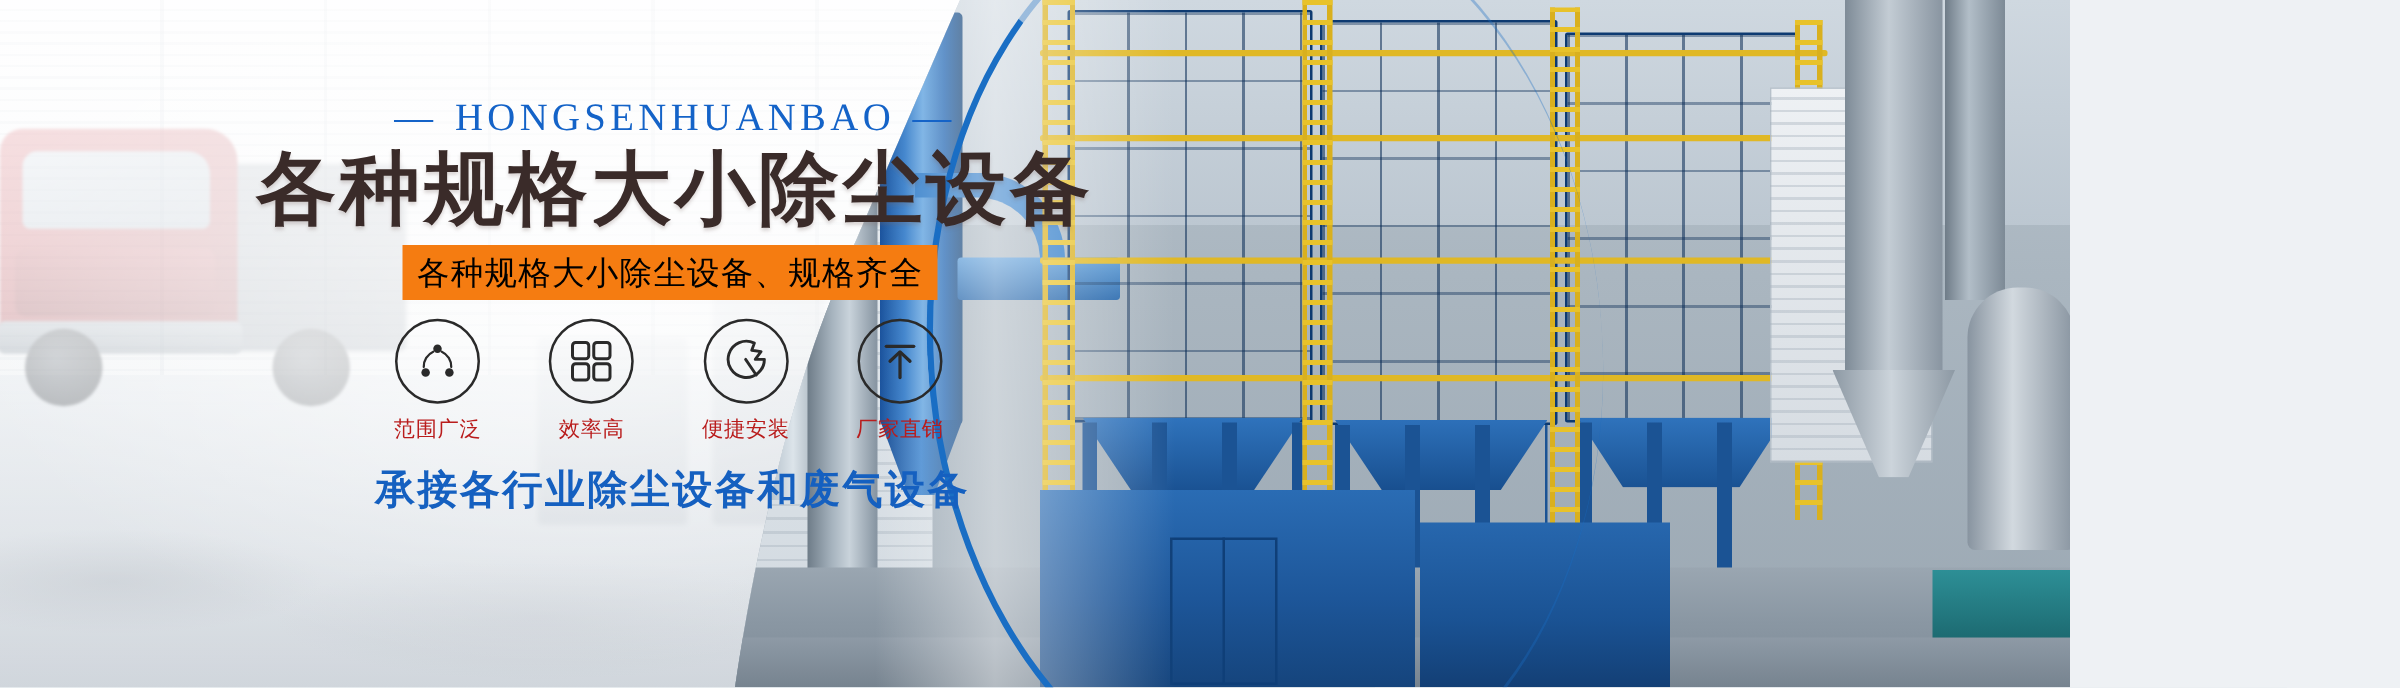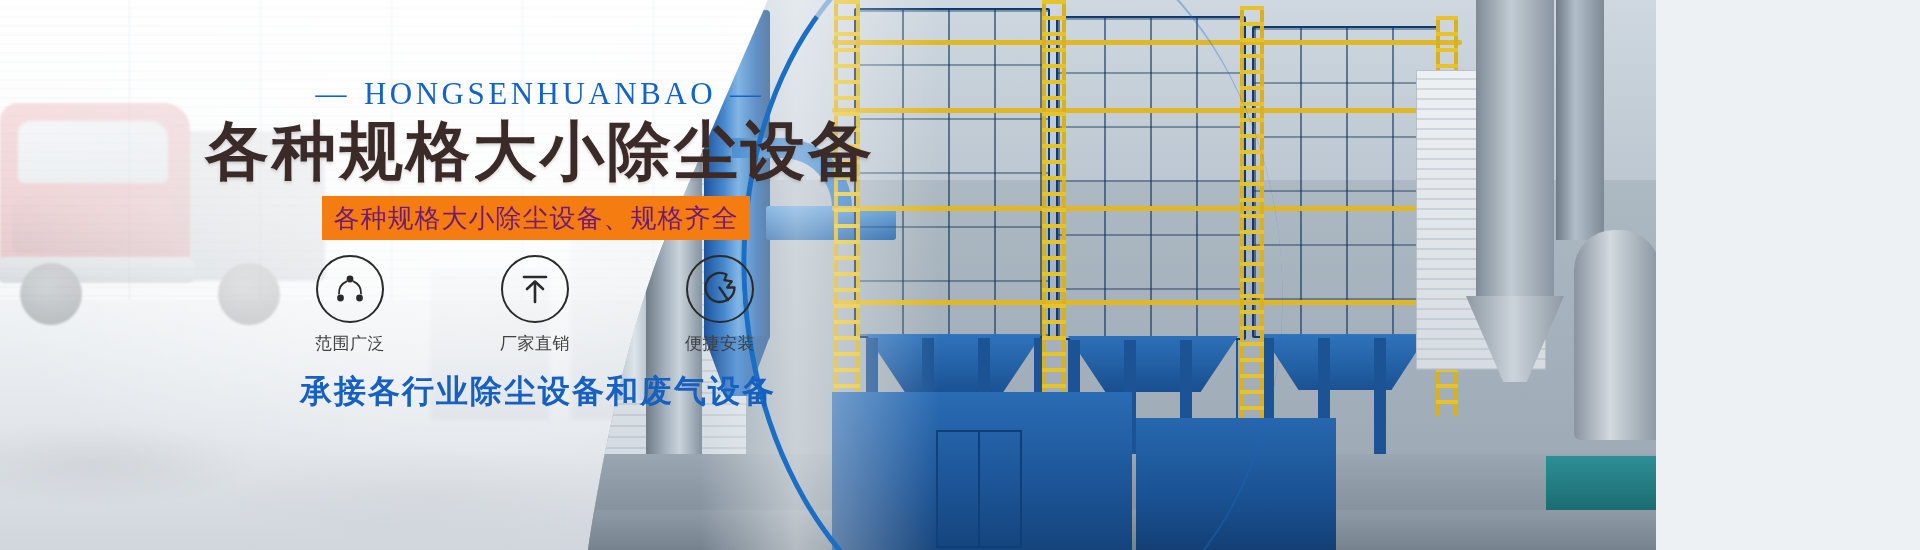--- a/index.html
+++ b/index.html
@@ -277,37 +277,37 @@
   }
   .title-inner { display:inline-block; transform:translateX(-10px); }
 
   .orange-bar {
     position:absolute; left:322px; top:196px;
     width:428px; height:44px;
     background:#f57c11;
     display:flex; align-items:center; justify-content:center;
   }
   .orange-bar span {
-    color:#701a75; font-size:26px; font-weight:normal; letter-spacing:1px;
+    color:#000000; font-size:26px; font-weight:normal; letter-spacing:1px;
     white-space:nowrap;
   }
 
   .features {
     position:absolute; left:300px; top:255px;
     width:470px;
     display:flex; justify-content:space-between; align-items:flex-start;
   }
   .feature { width:100px; text-align:center; }
   .feature .circle {
     width:68px; height:68px; margin:0 auto;
     border:2px solid #2a2a2a; border-radius:50%;
     display:flex; align-items:center; justify-content:center;
   }
   .feature .flabel {
-    margin-top:9px; font-size:17px; color:#404040; letter-spacing:.5px;
+    margin-top:9px; font-size:17px; color:#b91c1c; letter-spacing:.5px;
     white-space:nowrap;
   }
 
   .bottom-line {
     position:absolute; left:0; top:370px; width:1100px;
     text-align:center;
     font-size:32px; font-weight:bold;
     color:#1560c0; letter-spacing:2px;
     white-space:nowrap;
   }
@@ -416,42 +416,53 @@
             <circle cx="19" cy="9" r="3.4" fill="#2a2a2a"></circle>
             <circle cx="9.5" cy="28" r="3.4" fill="#2a2a2a"></circle>
             <circle cx="28.5" cy="28" r="3.4" fill="#2a2a2a"></circle>
             <path d="M15.6 11.4 A 13 13 0 0 0 8.0 23.6" fill="none" stroke="#2a2a2a" stroke-width="1.8" stroke-linecap="round"></path>
             <path d="M22.4 11.4 A 13 13 0 0 1 30.0 23.6" fill="none" stroke="#2a2a2a" stroke-width="1.8" stroke-linecap="round"></path>
           </svg>
         </div>
         <div class="flabel">范围广泛</div>
       </div>
 
+      <div class="feature">
+        <div class="circle">
+          <svg width="36" height="36" viewBox="0 0 36 36">
+            <rect x="3" y="3" width="13" height="13" rx="2.5" fill="none" stroke="#2a2a2a" stroke-width="2.4"></rect>
+            <rect x="20" y="3" width="13" height="13" rx="2.5" fill="none" stroke="#2a2a2a" stroke-width="2.4"></rect>
+            <rect x="3" y="20" width="13" height="13" rx="2.5" fill="none" stroke="#2a2a2a" stroke-width="2.4"></rect>
+            <rect x="20" y="20" width="13" height="13" rx="2.5" fill="none" stroke="#2a2a2a" stroke-width="2.4"></rect>
+          </svg>
+        </div>
+        <div class="flabel">效率高</div>
+      </div>
+
+      <div class="feature">
+        <div class="circle">
+          <svg width="38" height="38" viewBox="0 0 38 38">
+            <path d="M25.5 4.5 a 14.5 14.5 0 1 0 8.0 13.0 l -7.3 0 l 4.6 -6.2 l -7.4 -1.1 z" fill="none" stroke="#2a2a2a" stroke-width="2.3" stroke-linejoin="round" stroke-linecap="round"></path>
+            <path d="M18.5 17.5 l 8.5 12.5" fill="none" stroke="#2a2a2a" stroke-width="2.3" stroke-linecap="round"></path>
+          </svg>
+        </div>
+        <div class="flabel">便捷安装</div>
+      </div>
 
       <div class="feature">
         <div class="circle">
           <svg width="36" height="36" viewBox="0 0 36 36">
             <line x1="7" y1="6" x2="29" y2="6" stroke="#2a2a2a" stroke-width="2.6" stroke-linecap="round"></line>
             <line x1="18" y1="11" x2="18" y2="31" stroke="#2a2a2a" stroke-width="2.6" stroke-linecap="round"></line>
             <polyline points="10,18 18,10.5 26,18" fill="none" stroke="#2a2a2a" stroke-width="2.6" stroke-linecap="round" stroke-linejoin="round"></polyline>
           </svg>
         </div>
         <div class="flabel">厂家直销</div>
       </div>
 
-      <div class="feature">
-        <div class="circle">
-          <svg width="38" height="38" viewBox="0 0 38 38">
-            <path d="M25.5 4.5 a 14.5 14.5 0 1 0 8.0 13.0 l -7.3 0 l 4.6 -6.2 l -7.4 -1.1 z" fill="none" stroke="#2a2a2a" stroke-width="2.3" stroke-linejoin="round" stroke-linecap="round"></path>
-            <path d="M18.5 17.5 l 8.5 12.5" fill="none" stroke="#2a2a2a" stroke-width="2.3" stroke-linecap="round"></path>
-          </svg>
-        </div>
-        <div class="flabel">便捷安装</div>
-      </div>
-
     </div>
 
     <div class="bottom-line">
       <span class="bottom-inner">承接各行业除尘设备和废气设备</span>
     </div>
 
   </div>
 </div>
 
 </body></html>

